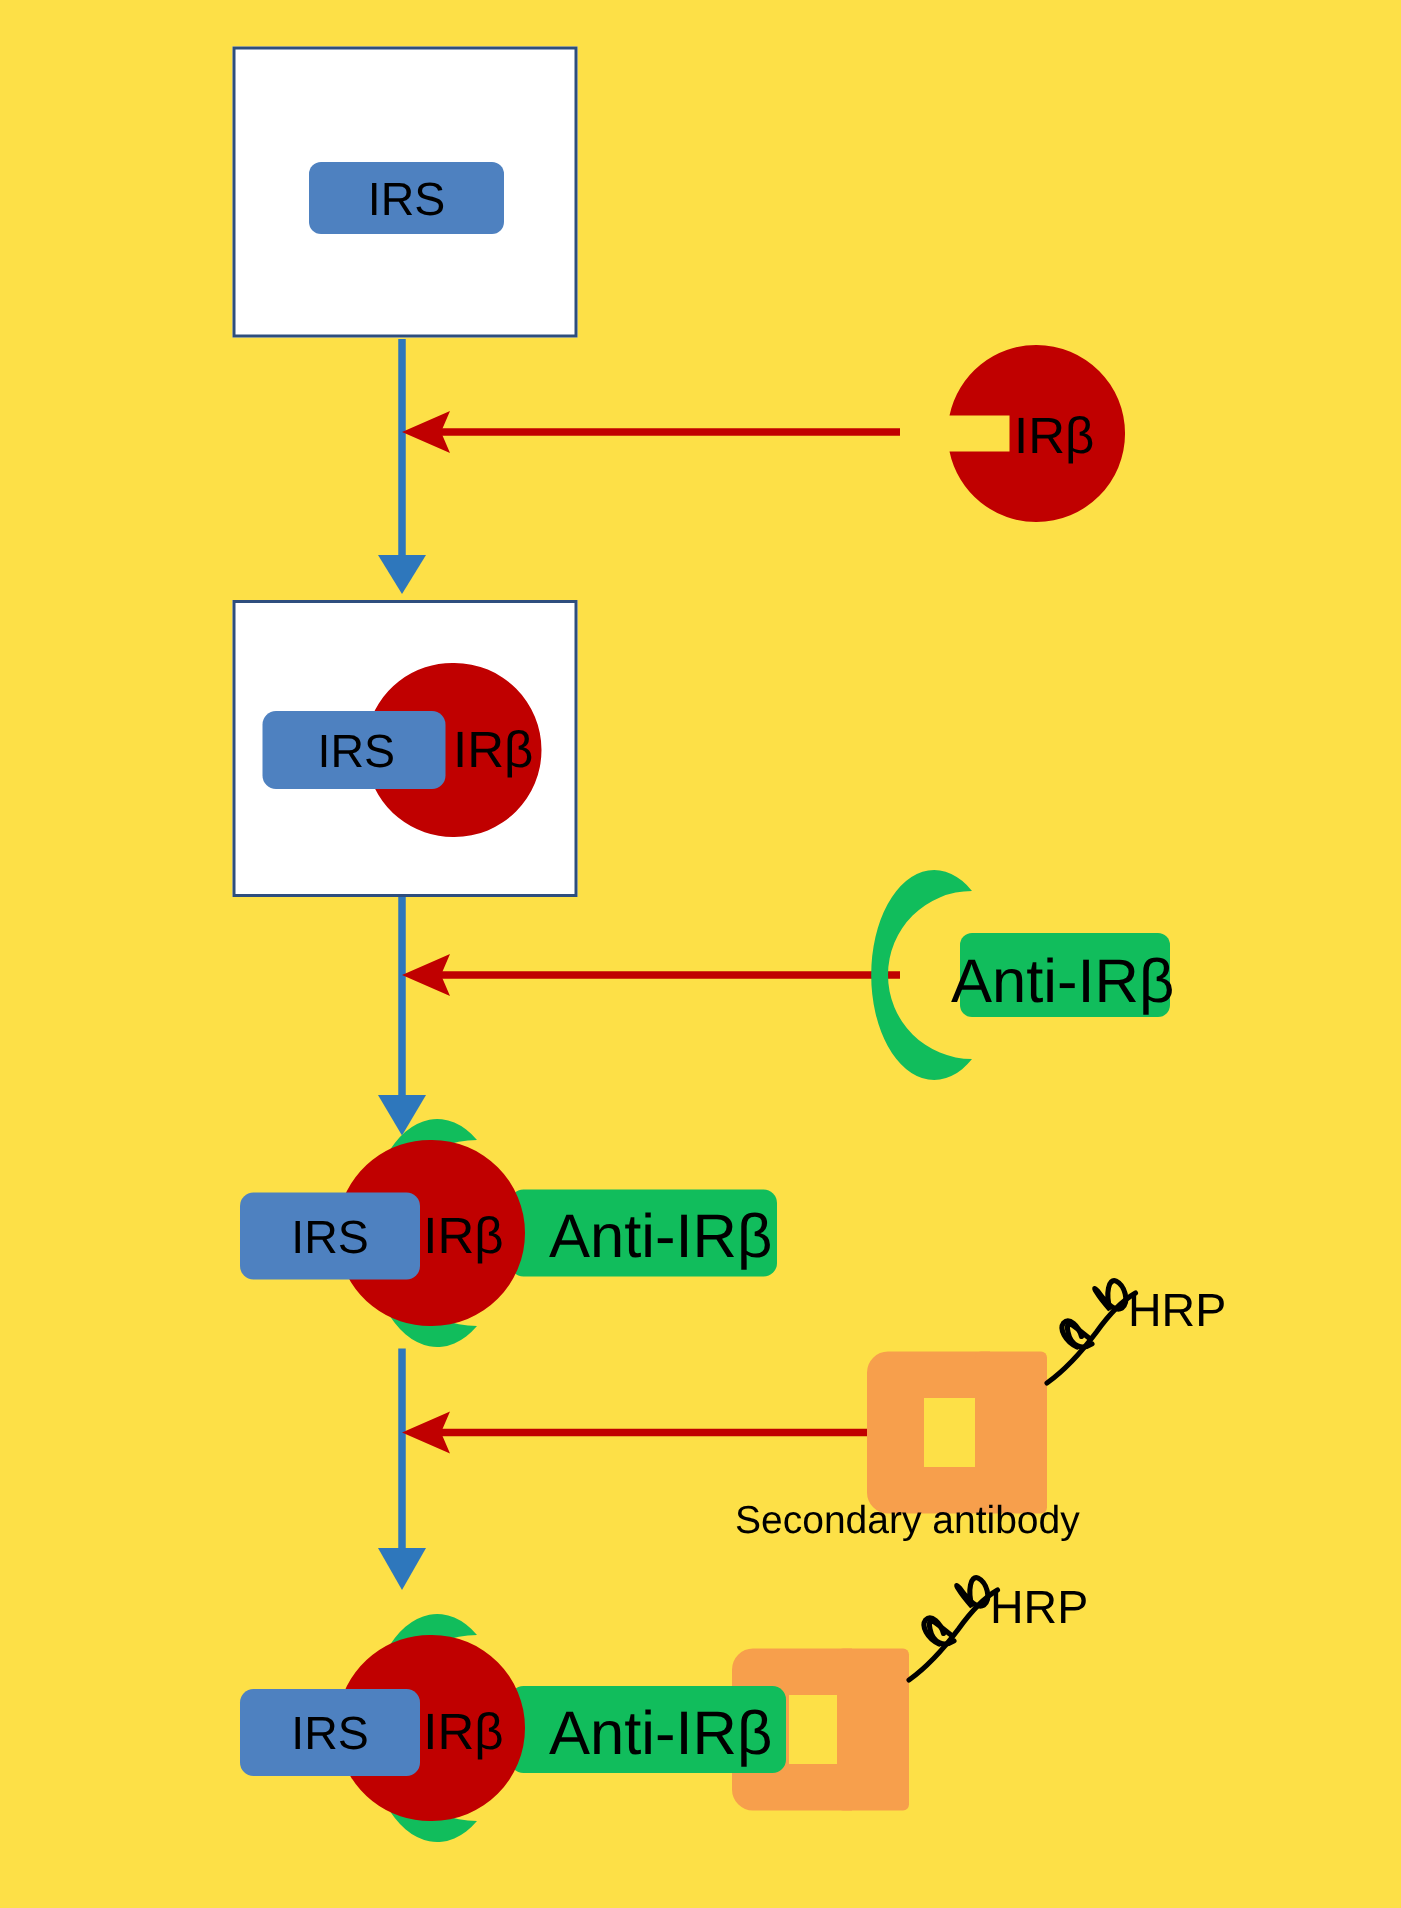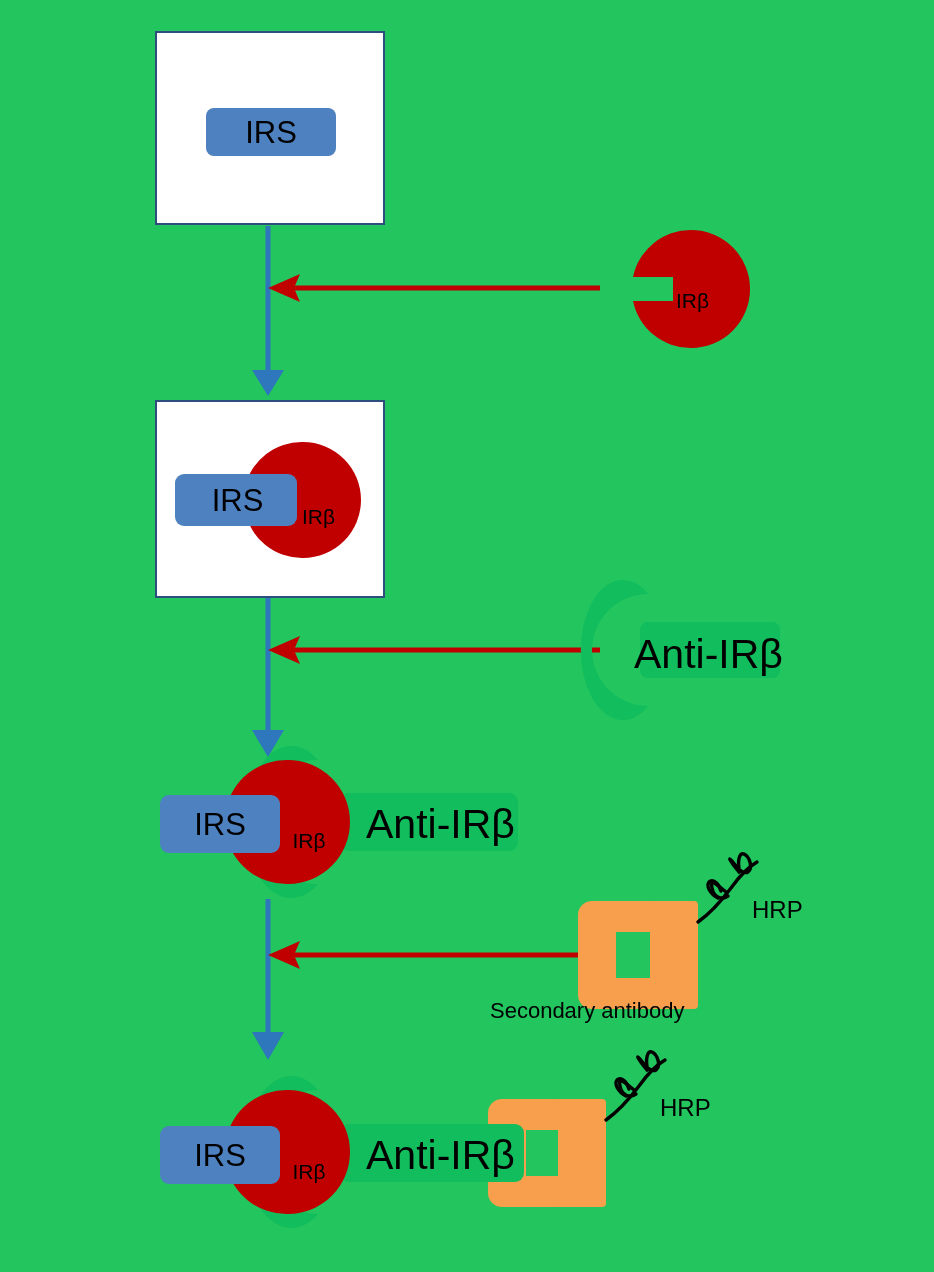--- a/index.html
+++ b/index.html
@@ -7,42 +7,42 @@
     padding: 0;
     background: #ffffff;
   }
   body {
     font-family: "Liberation Sans", sans-serif;
   }
   #stage {
     position: relative;
     width: 934px;
     height: 1272px;
-    background: #22c55e;
+    background: #fde047;
     overflow: hidden;
   }
   .svg-layer {
     position: absolute;
     left: 0;
     top: 0;
     width: 934px;
     height: 1272px;
   }
   .lbl {
     position: absolute;
     color: #000000;
     white-space: nowrap;
     font-family: "Liberation Sans", sans-serif;
     line-height: 1;
   }
   .lbl-irs      { font-size: 31px; }
-  .lbl-irb      { font-size: 21px; margin-top: 16px; }
+  .lbl-irb      { font-size: 34px; }
   .lbl-anti     { font-size: 41px; }
-  .lbl-hrp      { font-size: 24px; margin-top: 40px; }
-  .lbl-sec      { font-size: 22px; }
+  .lbl-hrp      { font-size: 31px; }
+  .lbl-sec      { font-size: 26px; }
   .box {
     position: absolute;
     border: 2px solid #2E4E7E;
     background: #ffffff;
     box-sizing: border-box;
   }
 </style>
 </head>
 <body>
 

